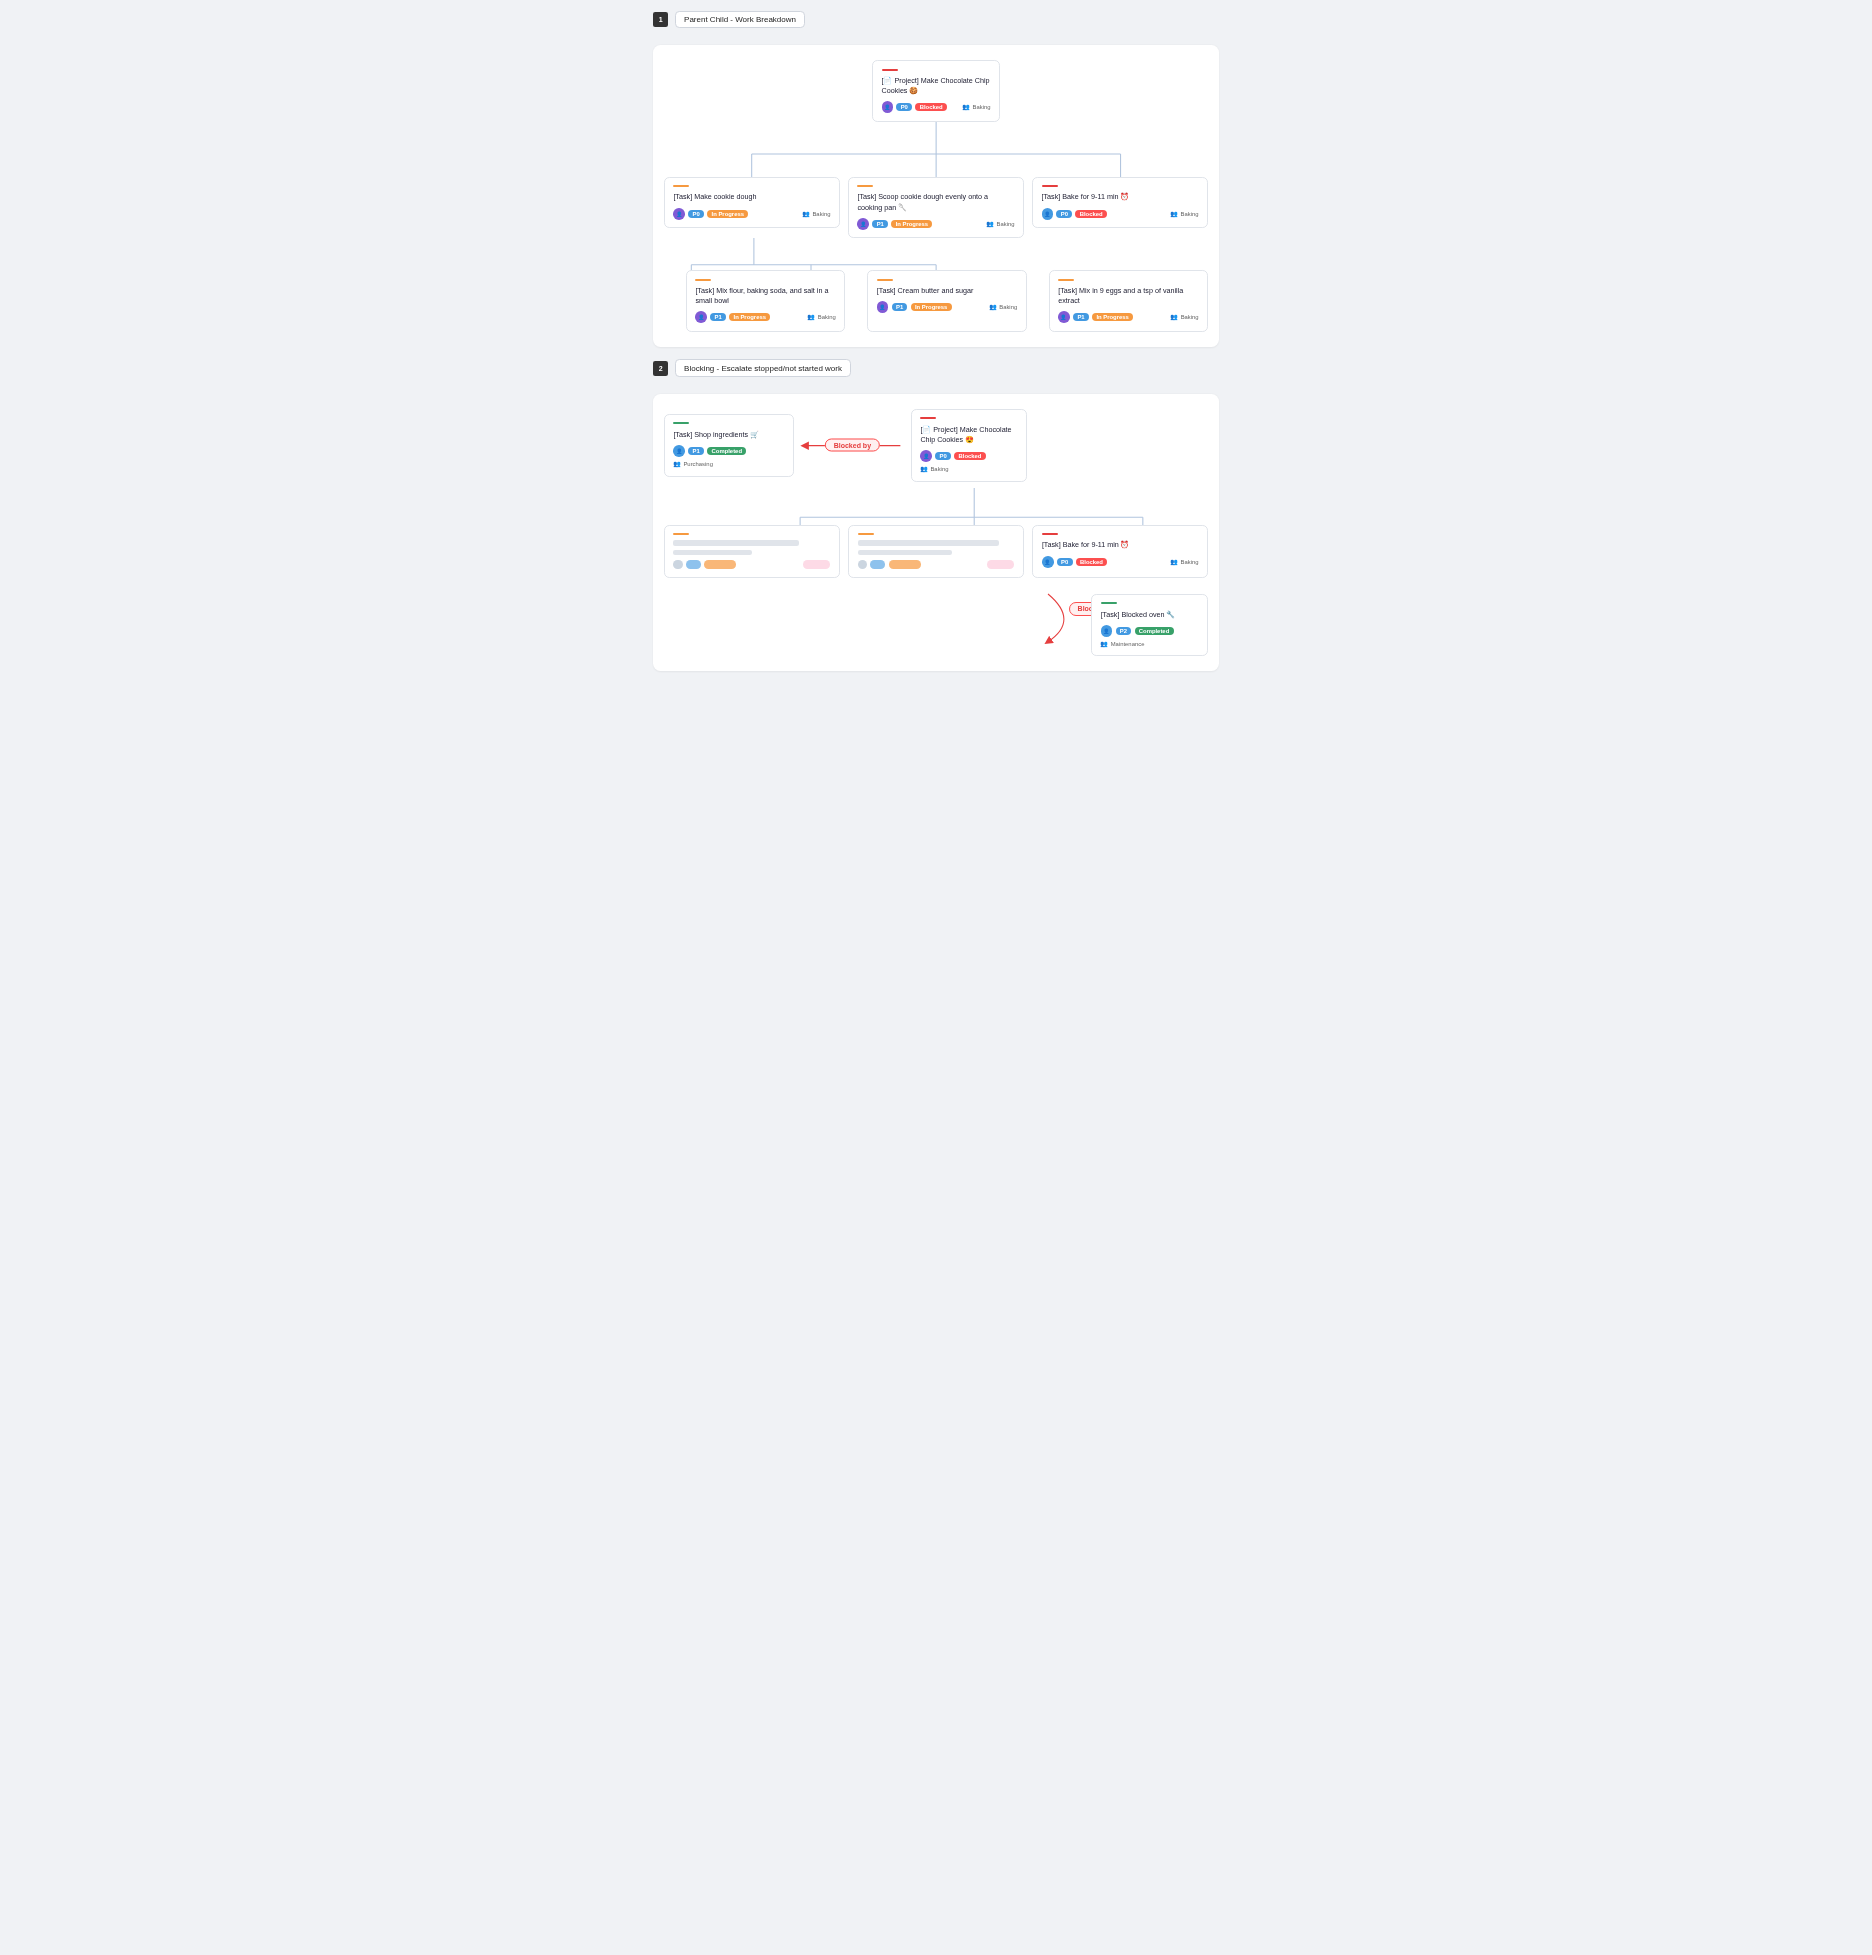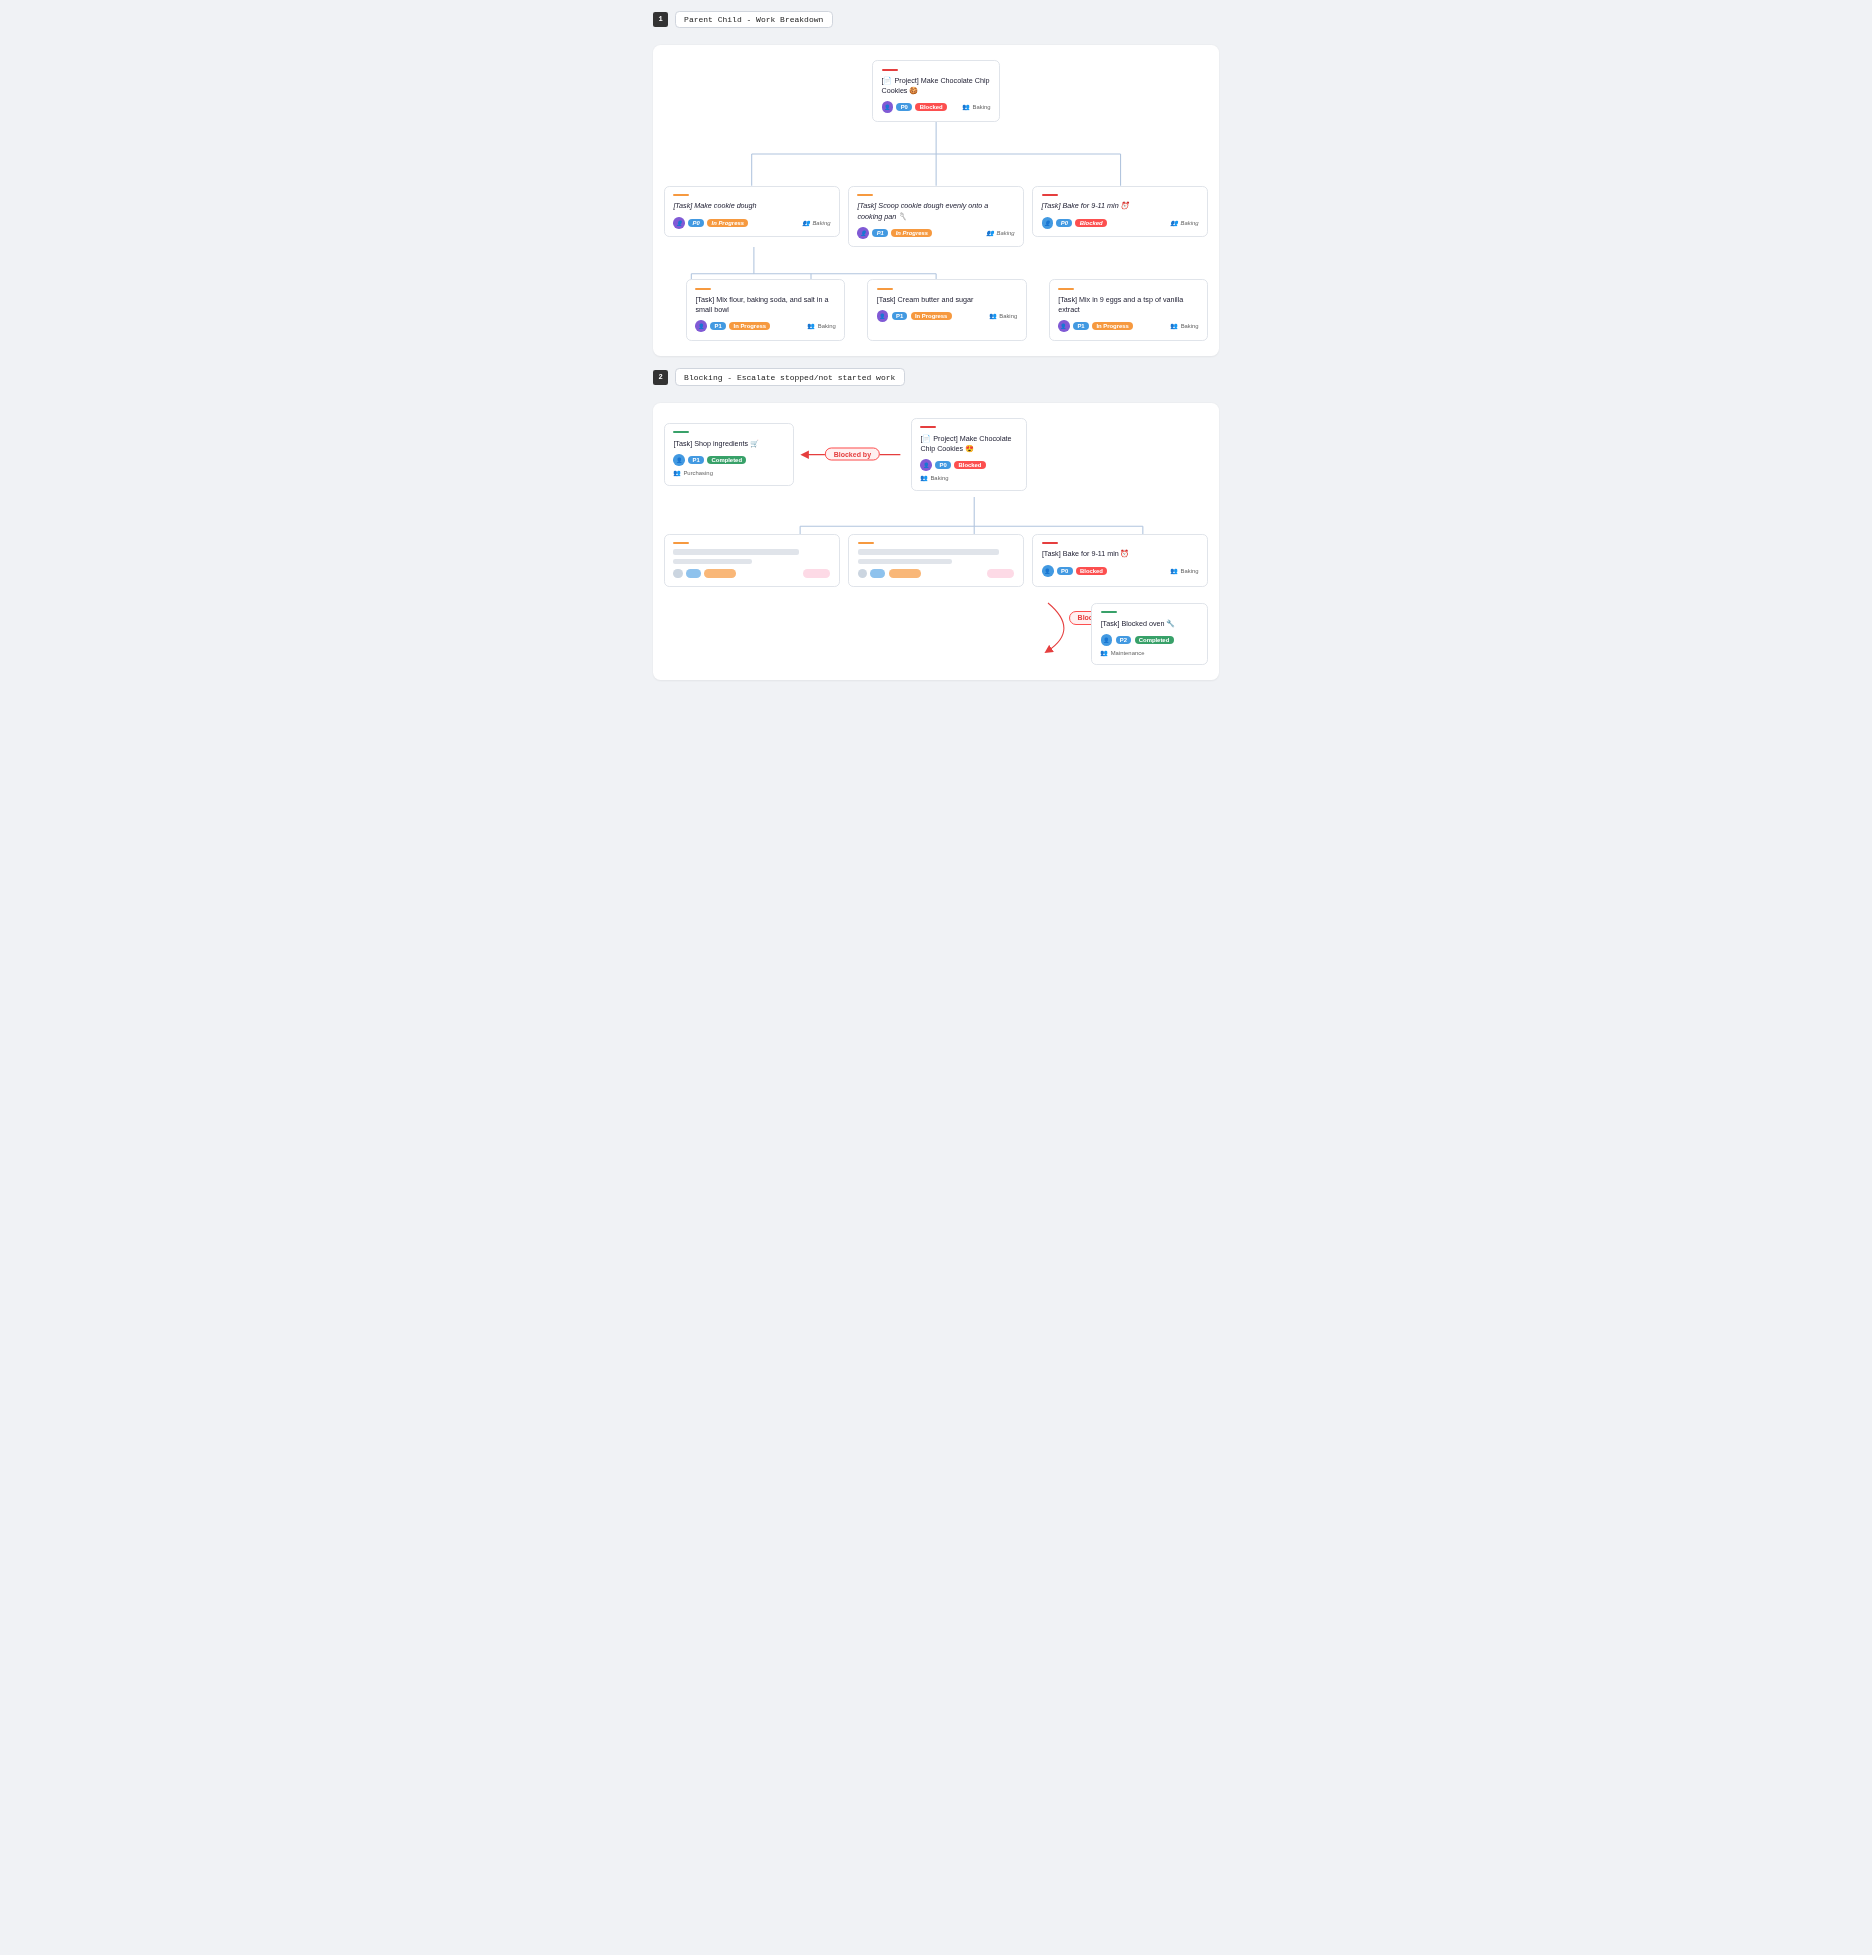--- a/index.html
+++ b/index.html
@@ -9,21 +9,20 @@
       font-size: 7.5px;
       color: #333;
       min-width: 587px;
     }
 
     .section-header {
       display: flex;
       align-items: center;
       gap: 6.4px;
       margin-bottom: 17px;
-      font-family: Liberation Mono, monospace;
     }
 
     .section-number {
       background: #333;
       color: #fff;
       border-radius: 2.1px;
       width: 15px;
       height: 15px;
       display: flex;
       align-items: center;
@@ -241,21 +240,21 @@
         <line x1="16%" y1="60" x2="84%" y2="60" stroke="#b0c4de" stroke-width="2"></line>
 
         <line x1="16%" y1="60" x2="16%" y2="120" stroke="#b0c4de" stroke-width="2"></line>
 
         <line x1="50%" y1="60" x2="50%" y2="120" stroke="#b0c4de" stroke-width="2"></line>
 
         <line x1="84%" y1="60" x2="84%" y2="120" stroke="#b0c4de" stroke-width="2"></line>
       </svg>
     </div>
 
-    <div style="display:flex; justify-content:space-between; gap:8px; margin-top:32px; margin-bottom:0;font-style:italic;">
+    <div style="display:flex; justify-content:space-between; gap:8px; margin-top:23px; margin-bottom:0;">
 
       <div style="flex:1; display:flex; flex-direction:column; align-items:center;">
         <div style="height:32px;"></div>
         <div class="card" style="width:100%;">
           <div class="card-accent accent-orange"></div>
           <div class="card-title">[Task] Make cookie dough</div>
           <div class="card-meta">
             <div class="avatar avatar-purple">👤</div>
             <span class="badge badge-p0">P0</span>
             <span class="badge badge-inprogress">In Progress</span>

